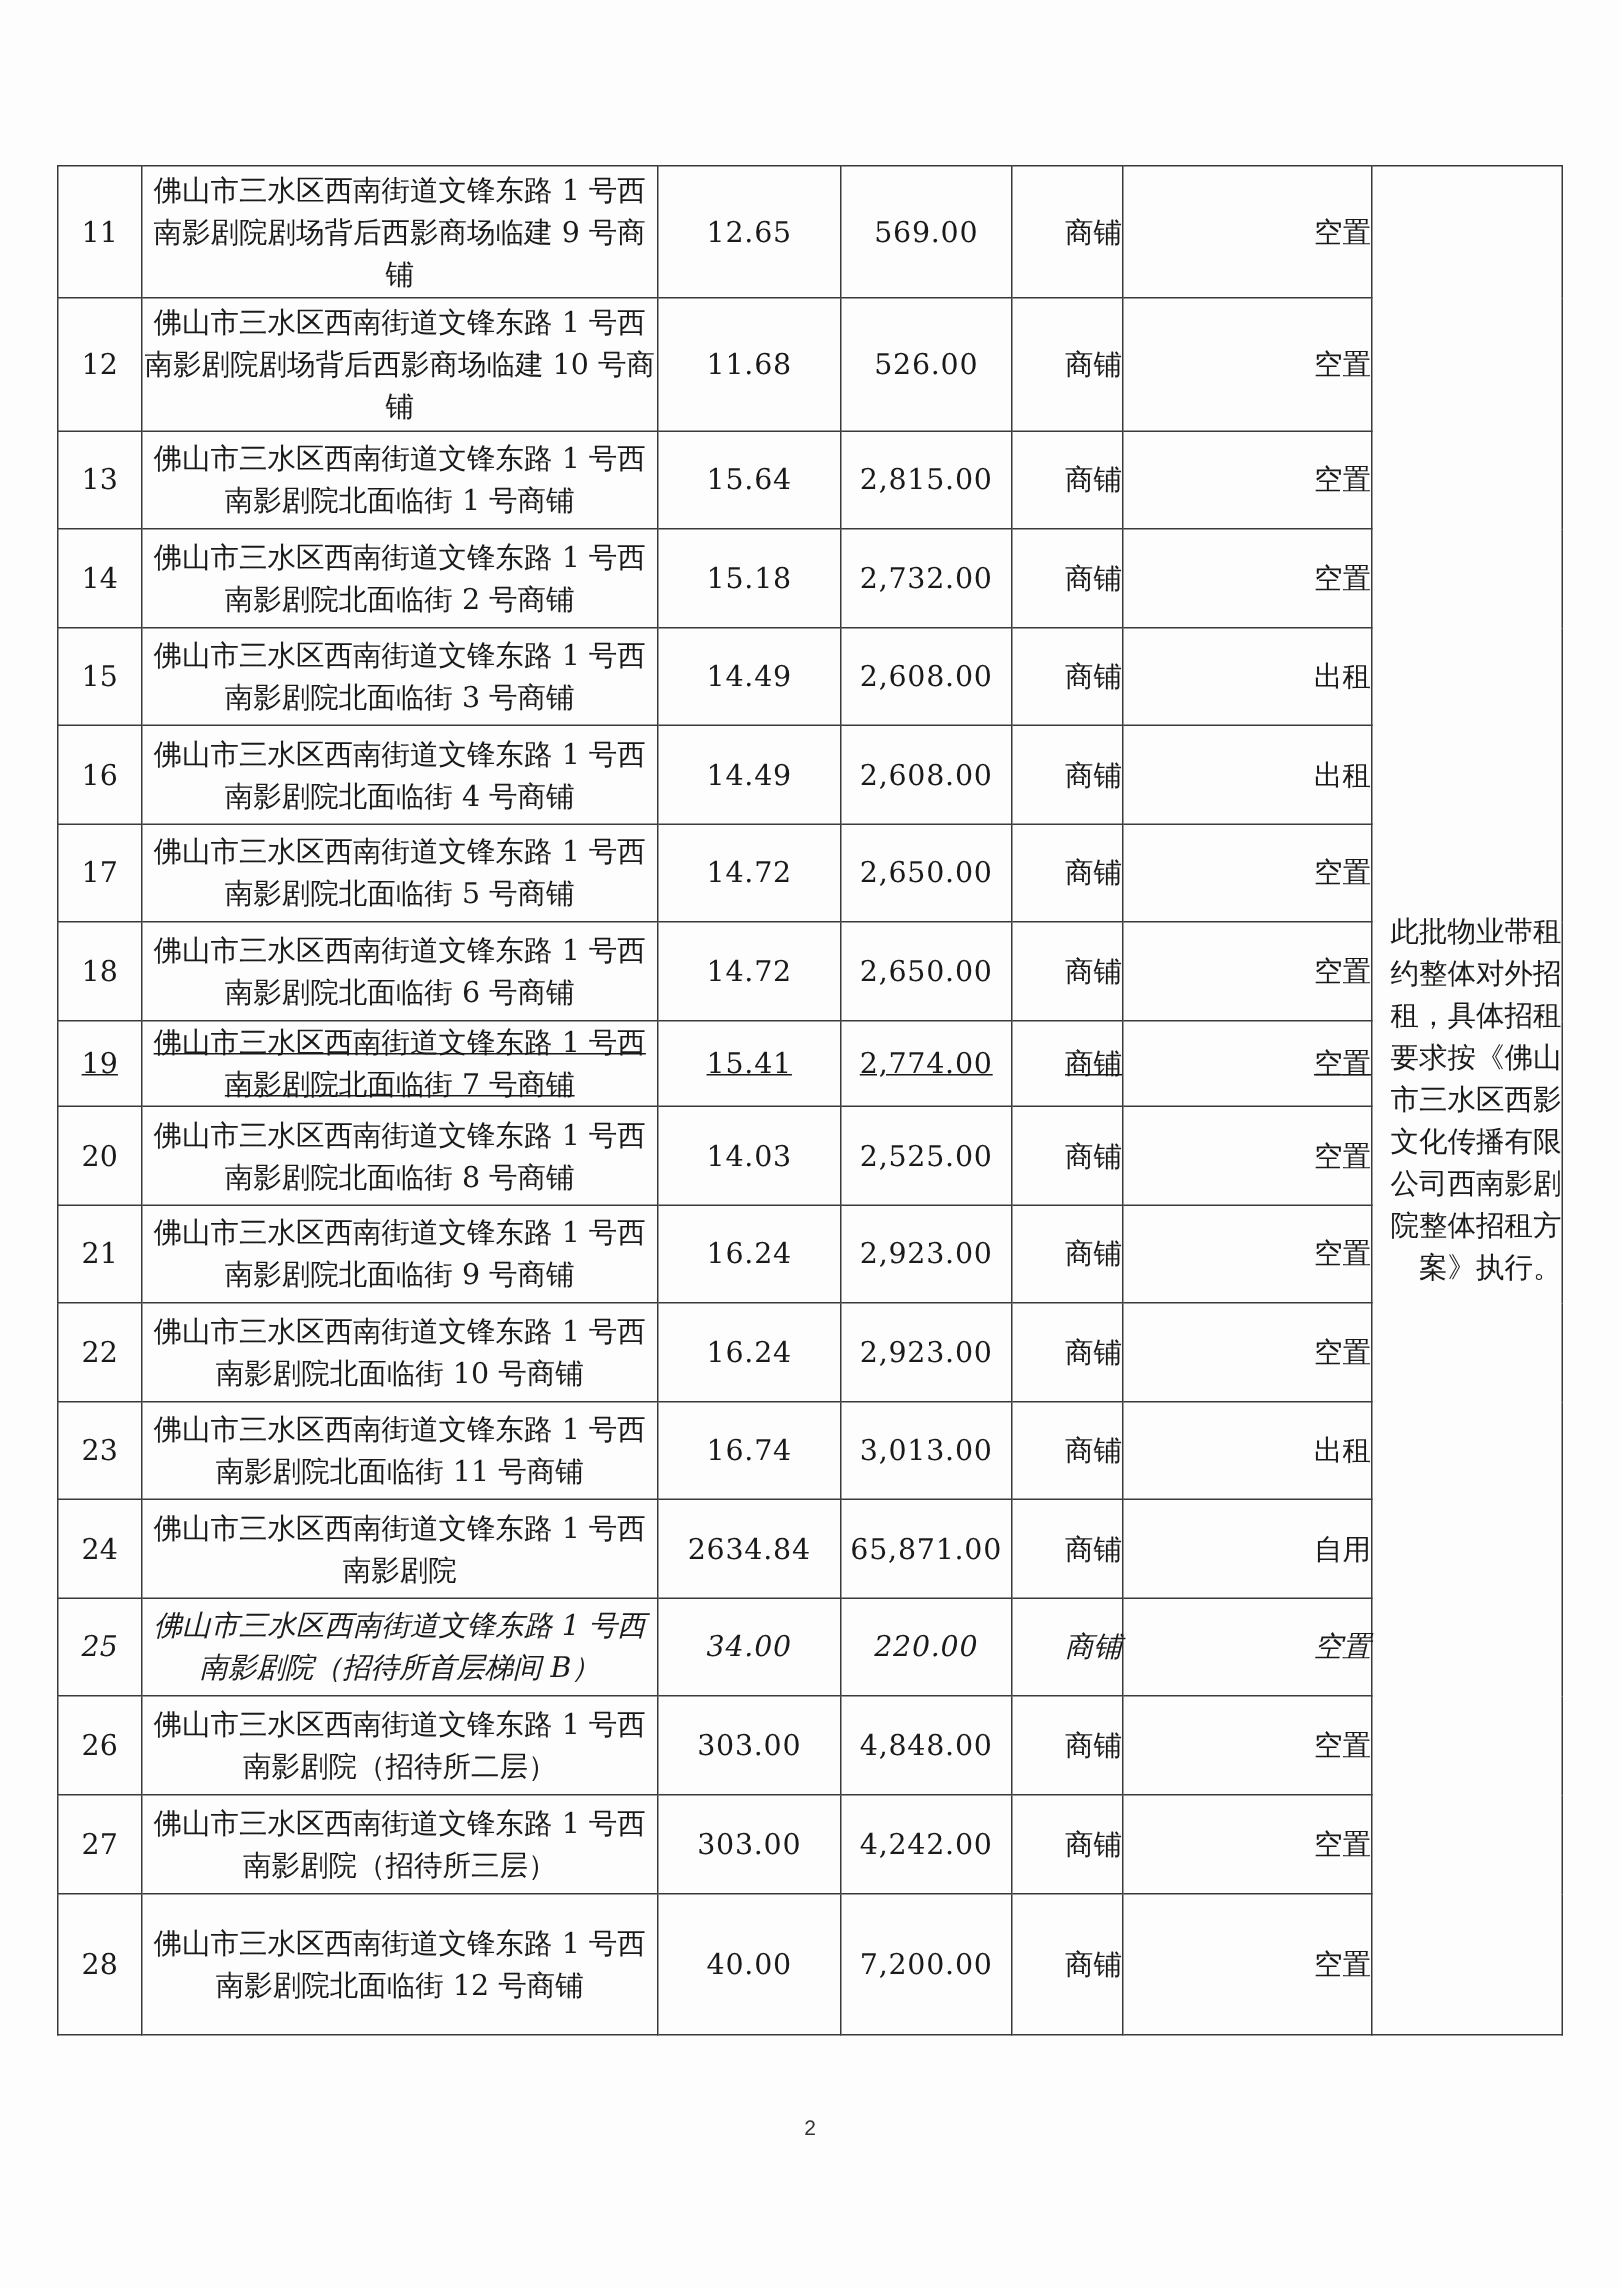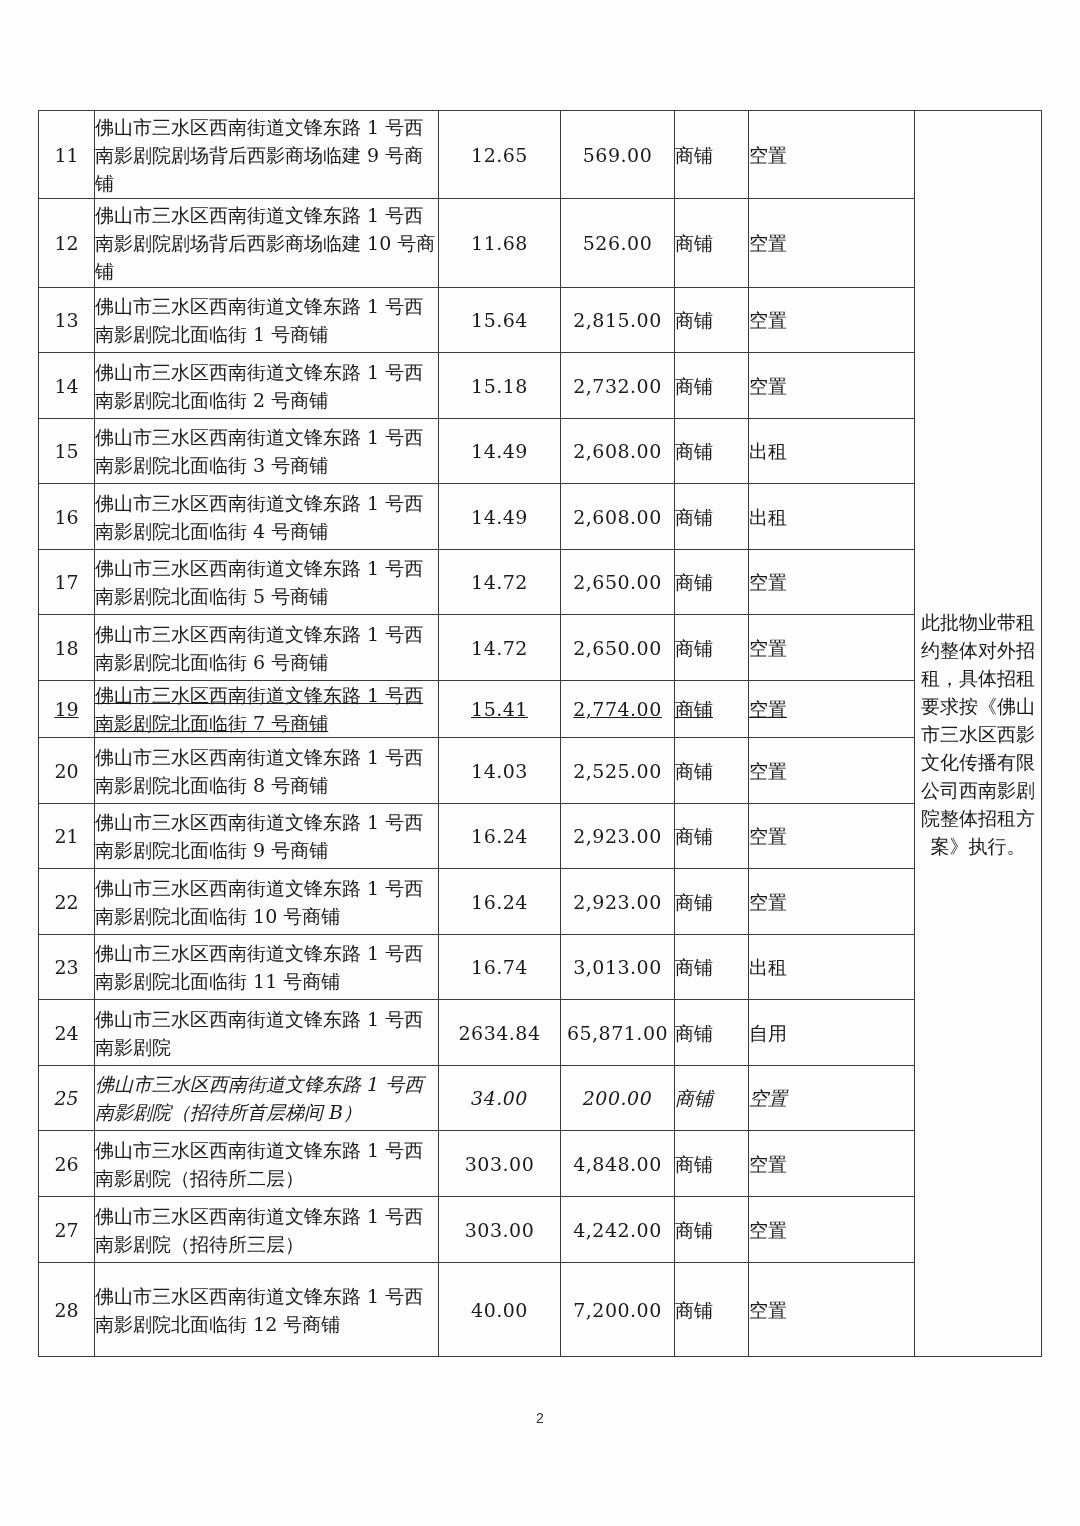--- a/index.html
+++ b/index.html
@@ -4,25 +4,25 @@
 <style>
   html, body { margin:0; padding:0; background:#ffffff; }
   body { width:1080px; height:1526px; position:relative; overflow:hidden;
          font-family:"DejaVu Serif", "Liberation Serif", serif; color:#1a1a1a; }
   .page { position:absolute; left:0; top:0; width:1080px; height:1526px; background:#fdfdfd; }
   table.props { position:absolute; left:38px; top:110px; border-collapse:collapse;
                 table-layout:fixed; width:1003px; }
   table.props td { border:1.4px solid #3a3a3a; padding:0; vertical-align:middle;
                    font-size:19px; line-height:28px; }
   td.num { text-align:center; }
-  td.addr { text-align:left; padding-left:2px; padding-right:2px; }
+  td.addr { text-align:center; padding-left:2px; padding-right:2px; }
   td.area, td.price { text-align:center; letter-spacing:0.5px; }
-  td.type, td.status { text-align:left; }
-  td.remark { text-align:center; vertical-align:middle; padding-left:2px; padding-right:2px;
-              font-size:20px; line-height:30px; }
+  td.type, td.status { text-align:right; }
+  td.remark { text-align:right; vertical-align:middle; padding-left:2px; padding-right:2px;
+              font-size:20px; line-height:30px;font-family:Liberation Mono, monospace; }
   .remark-inner { display:block; word-break:break-all; }
   .page-number { position:absolute; left:0; width:1080px; top:1410px; text-align:center;
                  font-family:"Liberation Sans", sans-serif; font-size:14px; color:#333; }
 </style>
 </head>
 <body>
 
 <div class="page">
   <table class="props">
     <colgroup>
@@ -147,21 +147,21 @@
           <td class="addr">佛山市三水区西南街道文锋东路 1 号西南影剧院</td>
           <td class="area">2634.84</td>
           <td class="price">65,871.00</td>
           <td class="type">商铺</td>
           <td class="status">自用</td>
         </tr>
         <tr style="height: 65px; font-style: italic;">
           <td class="num">25</td>
           <td class="addr">佛山市三水区西南街道文锋东路 1 号西南影剧院（招待所首层梯间 B）</td>
           <td class="area">34.00</td>
-          <td class="price">200.00</td>
+          <td class="price">220.00</td>
           <td class="type">商铺</td>
           <td class="status">空置</td>
         </tr>
         <tr style="height: 66px;">
           <td class="num">26</td>
           <td class="addr">佛山市三水区西南街道文锋东路 1 号西南影剧院（招待所二层）</td>
           <td class="area">303.00</td>
           <td class="price">4,848.00</td>
           <td class="type">商铺</td>
           <td class="status">空置</td>

